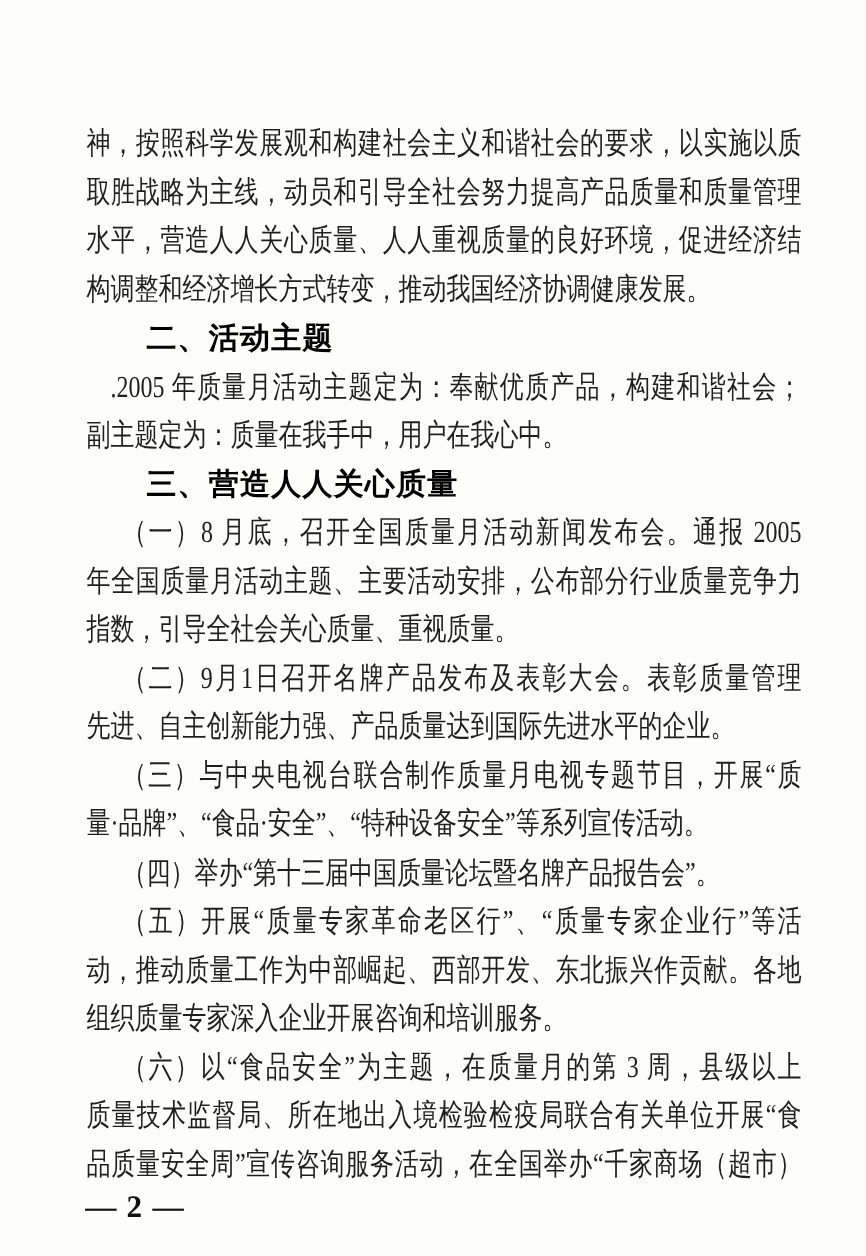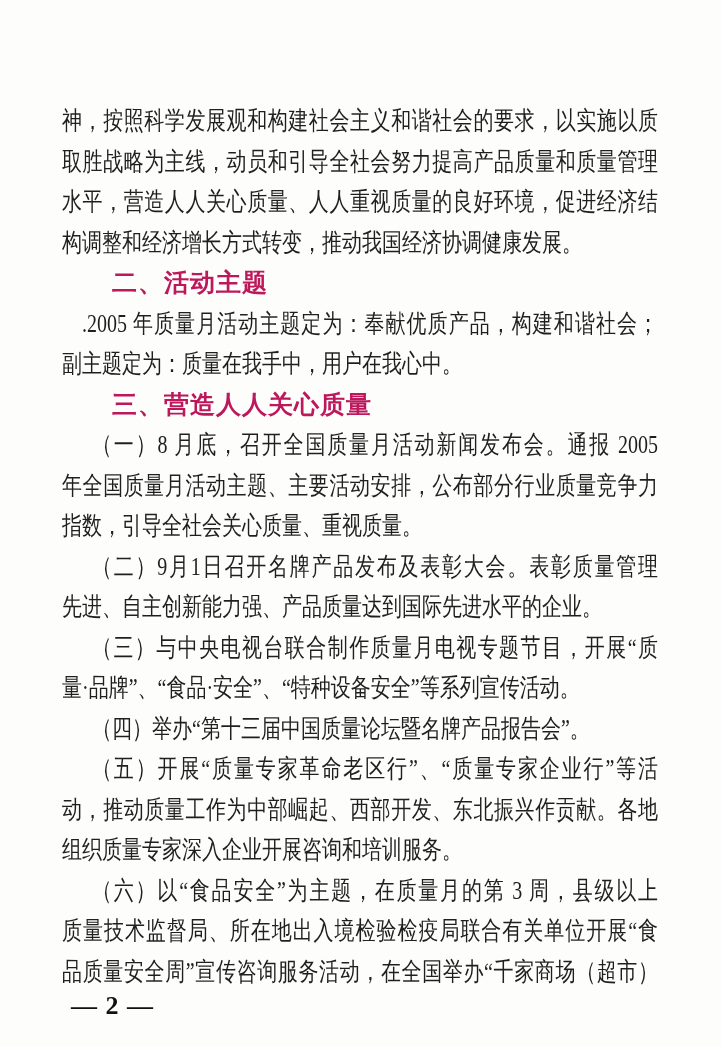--- a/index.html
+++ b/index.html
@@ -11,21 +11,21 @@
     position: relative;
     width: 722px;
     height: 1047px;
     background: #fdfdfb;
     overflow: hidden;
     font-family: "Liberation Serif", "DejaVu Serif", serif;
     color: #1f1f1f;
   }
   .content {
     position: absolute;
-    left: 62px;
+    left: 72px;
     top: 100px;
     width: 596px;
   }
   .line {
     height: 40.5px;
     line-height: 40.5px;
     font-size: 20px;
     white-space: normal;
     overflow: visible;
     transform: scaleY(1.27);
@@ -35,21 +35,21 @@
   .fill {
     text-align: justify;
     text-align-last: justify;
   }
   .ind   { text-indent: 30px; }
   .ind-sm{ text-indent: 20px; }
   .heading {
     font-family: "Liberation Sans", "DejaVu Sans", sans-serif;
     font-weight: 700;
     font-size: 25px;
-    color: #be185d;
+    color: #000000;
     transform: none;
     text-indent: 50px;
     letter-spacing: 1px;
   }
   .footer {
     position: absolute;
     left: 71px;
     top: 991px;
     font-size: 26px;
     font-weight: 700;

